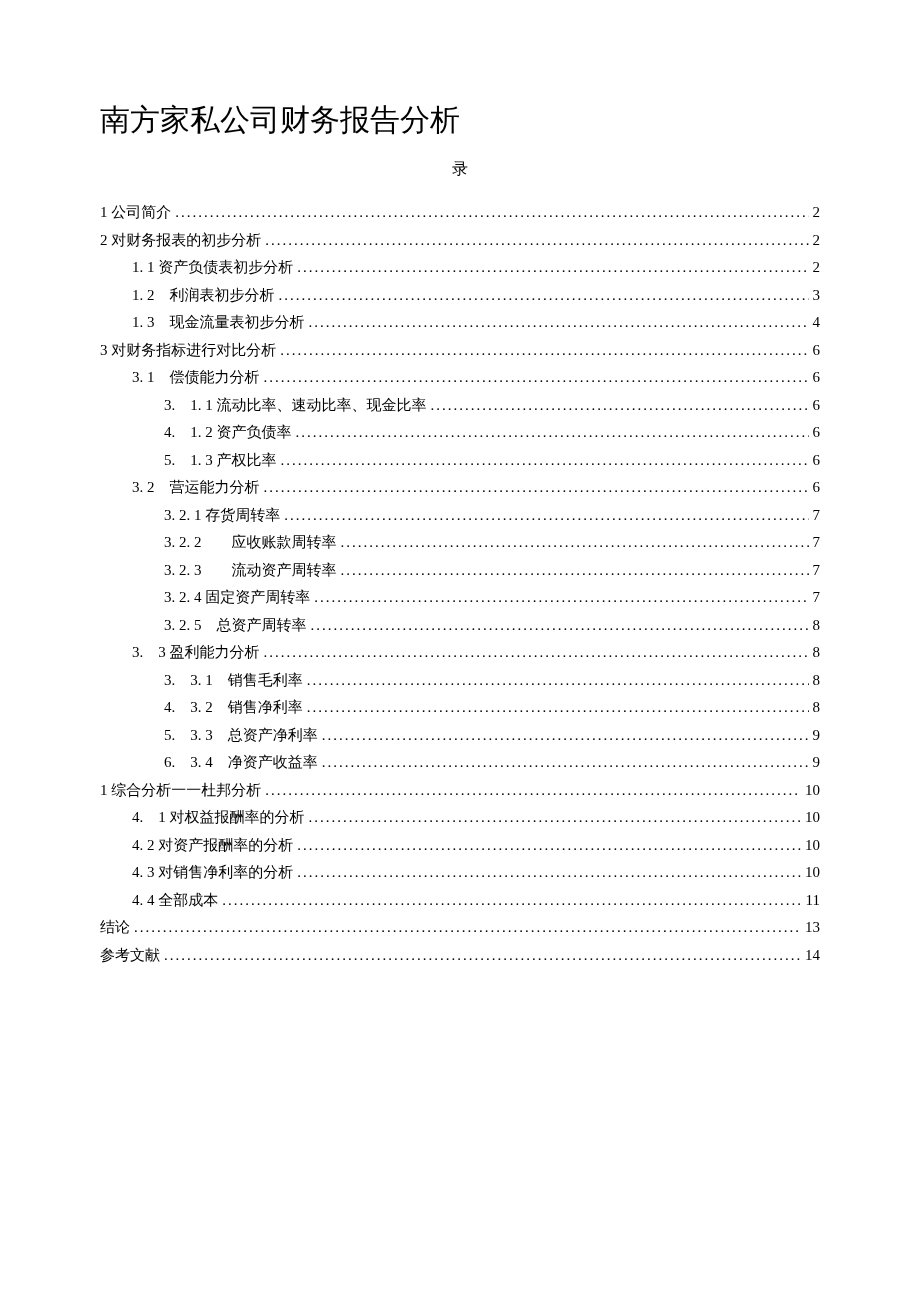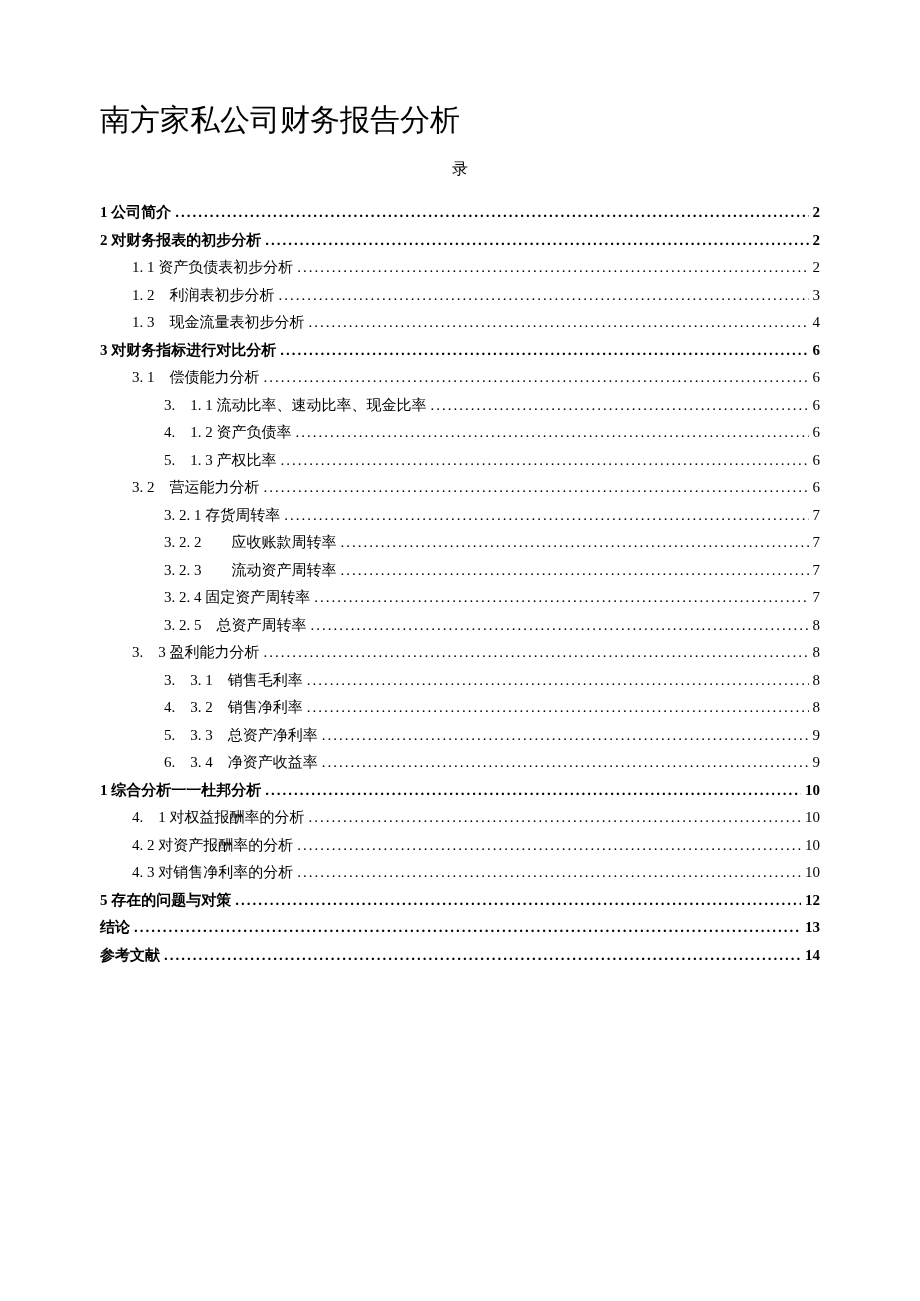--- a/index.html
+++ b/index.html
@@ -46,21 +46,21 @@
       letter-spacing: 2px;
       color: #000;
       margin: 0 4px;
     }
     .toc-dots::after {
       content: "....................................................................................................................................................................................";
     }
     .toc-page {
       flex: 0 0 auto;
     }
-    .indent-0 { padding-left: 0; font-weight: bold; }
+    .indent-0 { padding-left: 0; }
     .indent-1 { padding-left: 32px; align-items: center; }
     .indent-2 { padding-left: 64px; }
   </style>
 </head>
 <body>
 
 <h1 class="title">南方家私公司财务报告分析</h1>
 <div class="subtitle">录</div>
 
 <div class="toc" id="toc-container">
@@ -182,24 +182,24 @@
     <div class="toc-entry indent-1">
       <span class="toc-label">4. 2 对资产报酬率的分析</span>
       <span class="toc-dots"></span>
       <span class="toc-page">10</span>
     </div>
     <div class="toc-entry indent-1">
       <span class="toc-label">4. 3 对销售净利率的分析</span>
       <span class="toc-dots"></span>
       <span class="toc-page">10</span>
     </div>
-    <div class="toc-entry indent-0">
-      <span class="toc-label">5 存在的问题与对策</span>
-      <span class="toc-dots"></span>
-      <span class="toc-page">12</span>
+    <div class="toc-entry indent-1">
+      <span class="toc-label">4. 4 全部成本</span>
+      <span class="toc-dots"></span>
+      <span class="toc-page">11</span>
     </div>
     <div class="toc-entry indent-0">
       <span class="toc-label">结论</span>
       <span class="toc-dots"></span>
       <span class="toc-page">13</span>
     </div>
     <div class="toc-entry indent-0">
       <span class="toc-label">参考文献</span>
       <span class="toc-dots"></span>
       <span class="toc-page">14</span>

